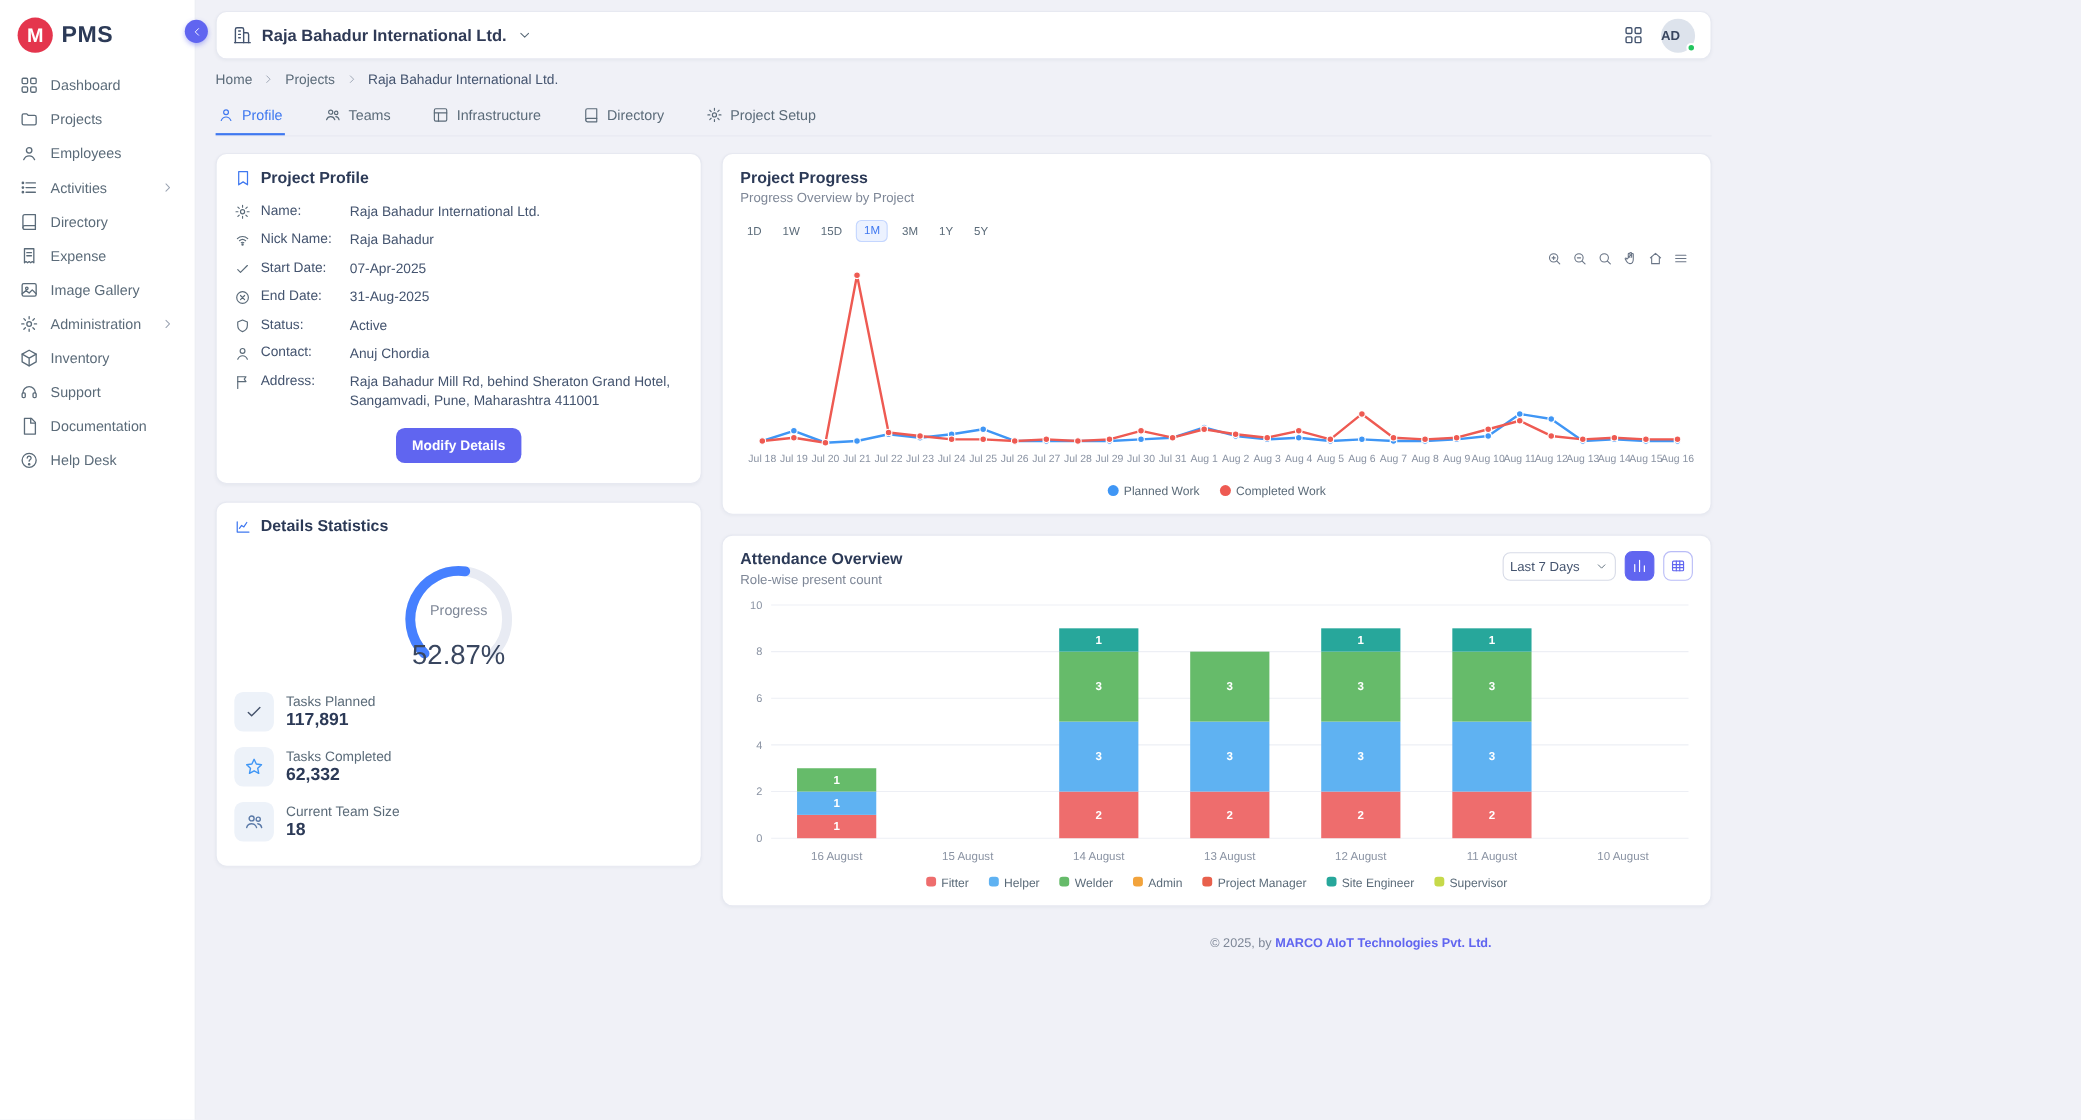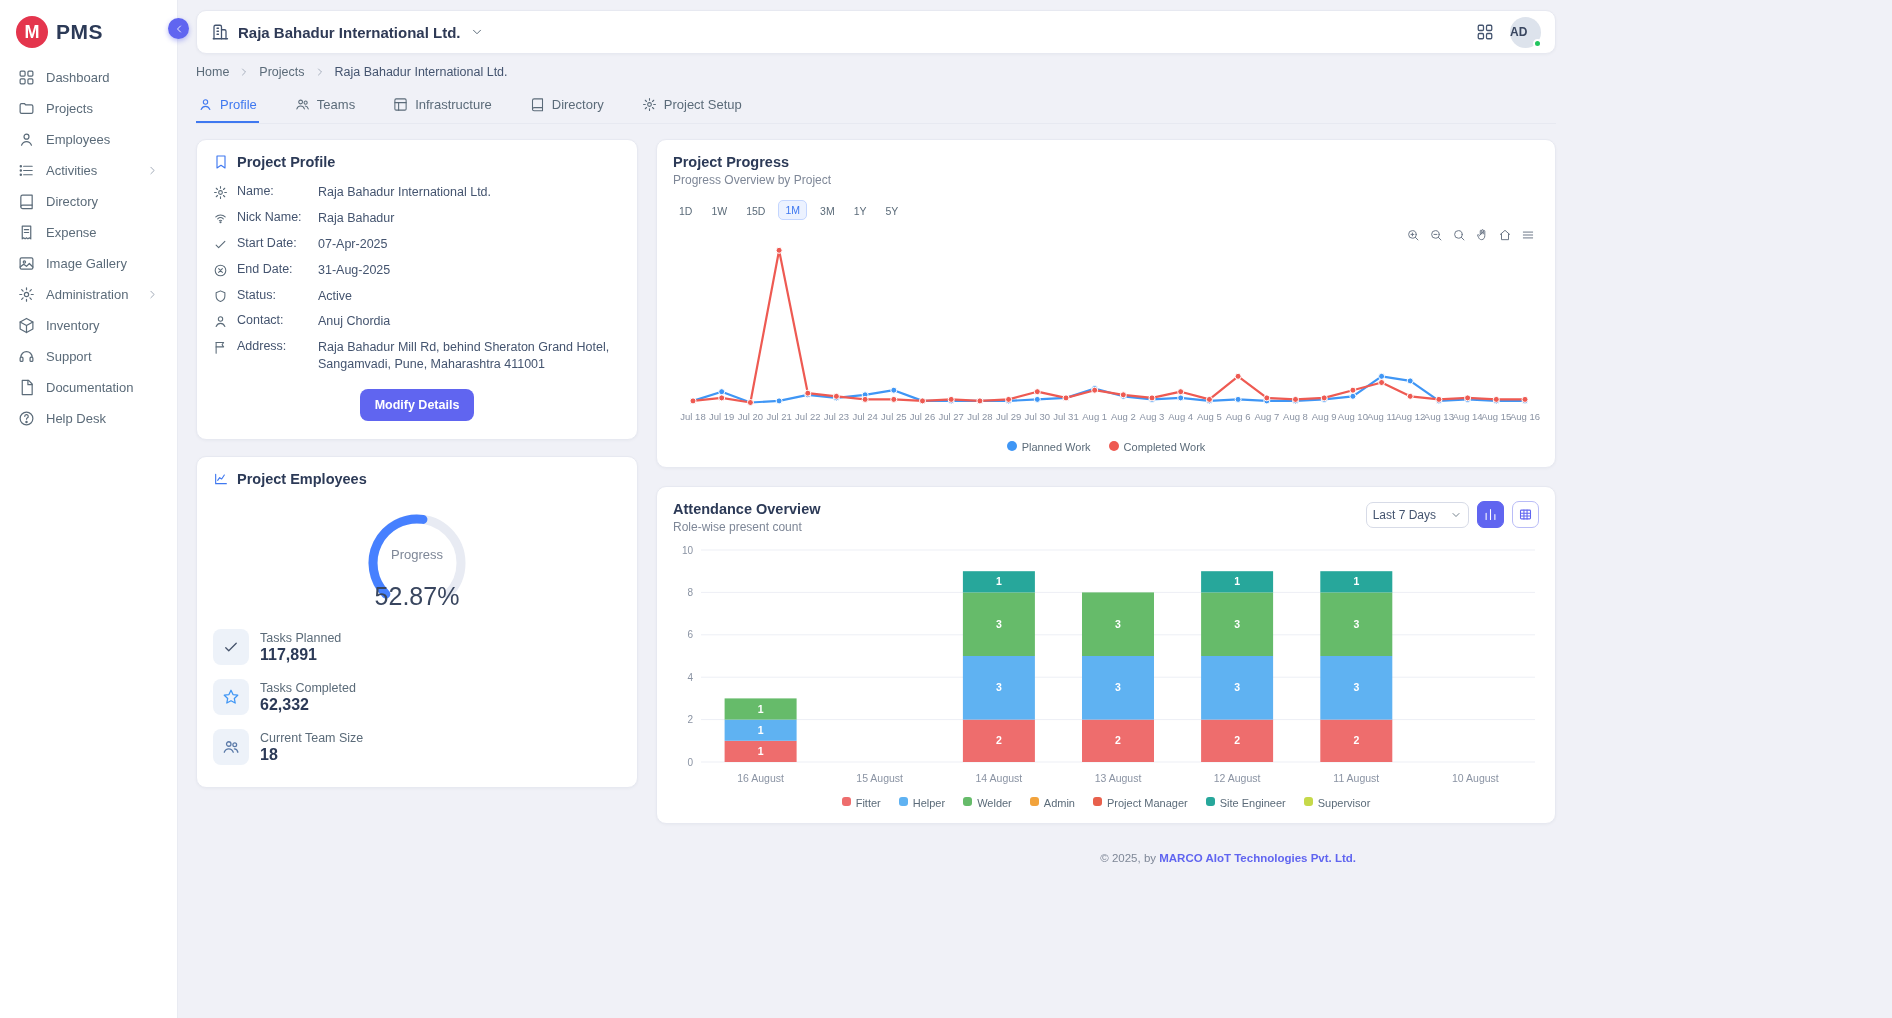--- a/index.html
+++ b/index.html
@@ -439,21 +439,21 @@
           </div>
 
           <div class="card stats-card">
             <div class="card-title-row">
               <span class="ct-ic" data-icon="chartline">
                   <svg viewBox="0 0 24 24" fill="none" stroke="currentColor" stroke-width="1.7" stroke-linecap="round" stroke-linejoin="round">
                     <path d="M4 5v14h16"></path>
                     <path d="M7 14l3-4 3 2 4-6"></path>
                   </svg>
                 </span>
-              <span class="card-title">Project Employees</span>
+              <span class="card-title">Details Statistics</span>
             </div>
             <div class="gauge-wrap">
               <svg id="gauge" width="170" height="104" viewBox="0 0 170 104">
                   <path d="M 53.89 91.11 A 44 44 0 1 1 116.11 91.11" stroke="#e8ebf3" stroke-width="9" fill="none" stroke-linecap="round"></path>
                   <path d="M 53.89 91.11 A 44 44 0 0 1 90.93 16.40" stroke="#4680ff" stroke-width="9" fill="none" stroke-linecap="round"></path>
                 </svg>
               <div class="gauge-label">Progress</div>
               <div class="gauge-val">52.87%</div>
             </div>
             <div class="stats-list">

